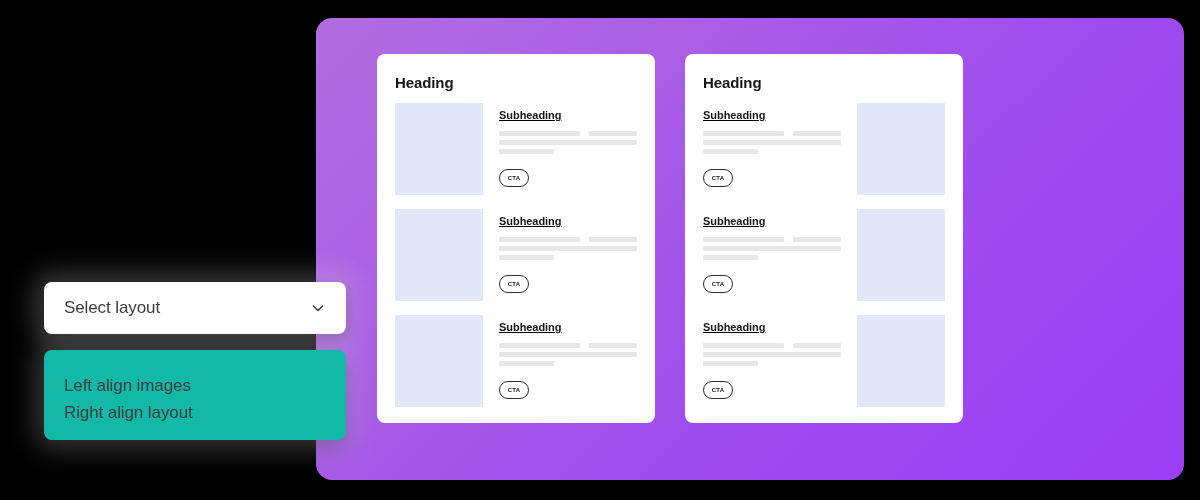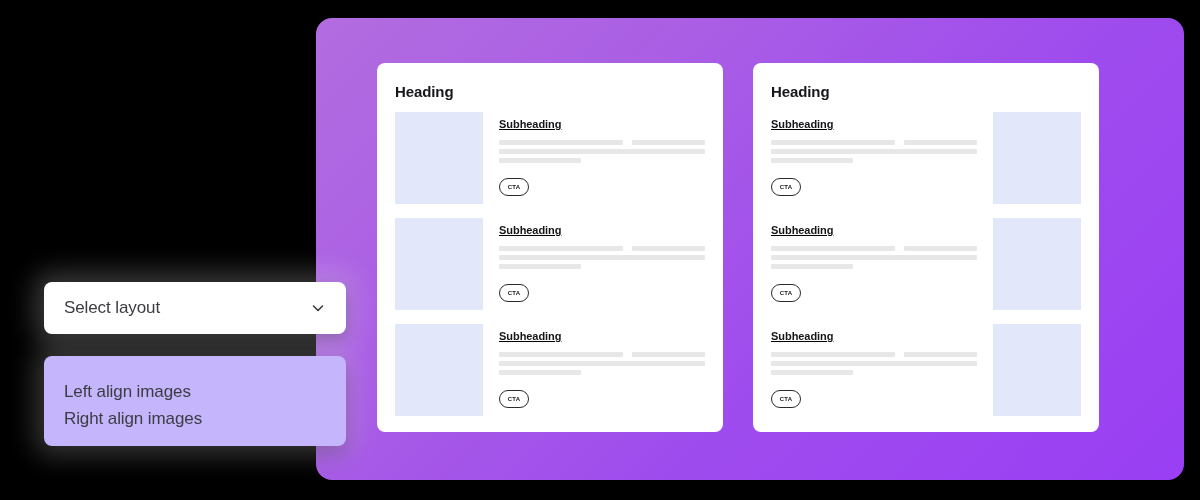--- a/index.html
+++ b/index.html
@@ -24,22 +24,22 @@
     width: 868px;
     height: 462px;
     border-radius: 16px;
     background: linear-gradient(135deg, #b36ce0 0%, #aa5fe4 28%, #9e4bee 62%, #9a3ff4 100%);
   }
 
   
   #cards-row {
     position: absolute;
     left: 377px;
-    top: 63px;
-    width: 722px;
+    top: 54px;
+    width: 586px;
     height: 369px;
     display: flex;
     gap: 30px;
   }
   .preview-card {
     flex: 1 1 0;
     background: #ffffff;
     border-radius: 8px;
     box-sizing: border-box;
     padding: 20px 18px 0 18px;
@@ -161,24 +161,24 @@
   }
   #chevron-down-icon {
     width: 16px;
     height: 16px;
     display: block;
     flex: 0 0 16px;
   }
   #chevron-down-icon svg { display: block; }
 
   #options-panel {
-    margin-top: 22px;
+    margin-top: 16px;
     width: 302px;
     height: 90px;
-    background: #c4b5fd;
+    background: #14b8a6;
     border-radius: 8px;
     box-sizing: border-box;
     padding: 22px 20px 0 20px;
     box-shadow: 0 0 26px 10px rgba(255,255,255,0.20),
                 0 8px 22px rgba(0,0,0,0.35);
   }
   .option-item {
     font-size: 17px;
     color: #3c3c41;
     letter-spacing: -0.1px;
@@ -311,16 +311,16 @@
     <span id="select-value">Select layout</span>
     <span id="chevron-down-icon">
       <svg width="16" height="16" viewBox="0 0 16 16" fill="none" aria-hidden="true">
         <path d="M3.5 6 L8 10.5 L12.5 6" stroke="#3c3c41" stroke-width="1.6" stroke-linecap="round" stroke-linejoin="round"></path>
       </svg>
     </span>
   </div>
 
   <div id="options-panel">
     <div class="option-item">Left align images</div>
-    <div class="option-item">Right align images</div>
+    <div class="option-item">Right align layout</div>
   </div>
 
 </div>
 
 </body></html>

